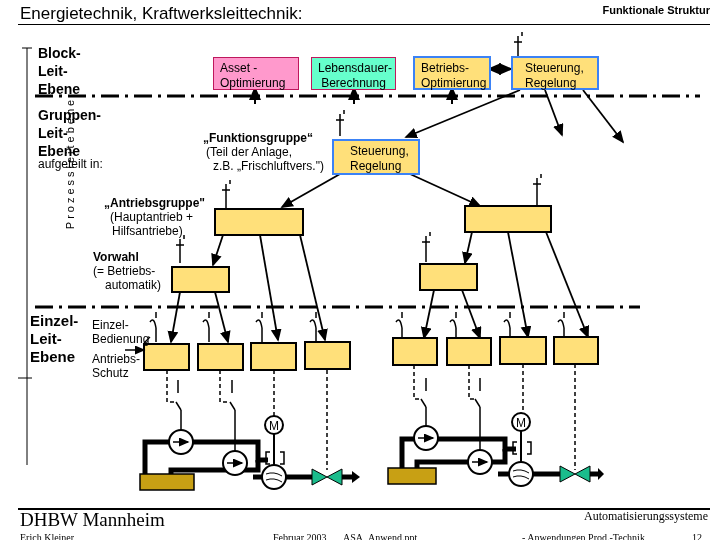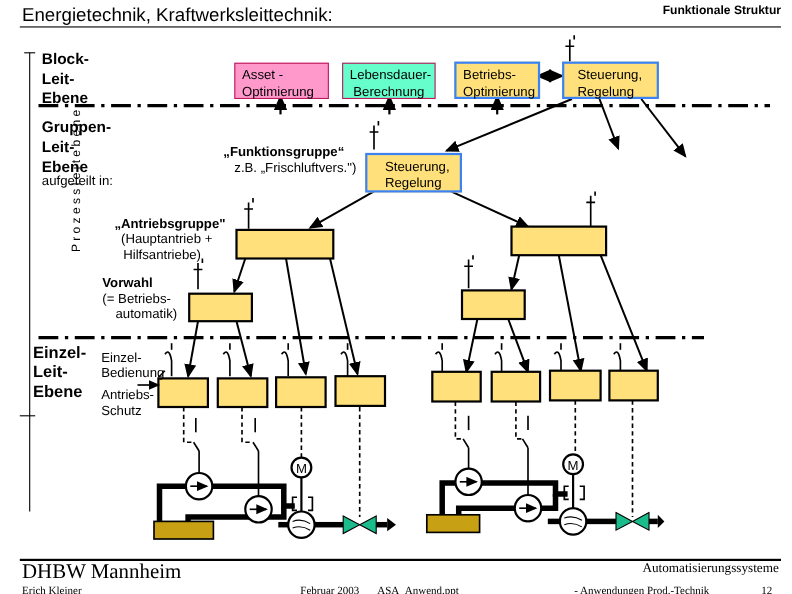--- a/index.html
+++ b/index.html
@@ -199,20 +199,21 @@
 </div>
 <div class="abs small" style="left:38px;top:157px;">aufgeteilt in:</div>
 <div class="abs lvl" style="left:30px;top:312px;font-size:15px;">
   <div>Einzel-</div>
     <div>Leit-</div>
     <div>Ebene</div>
 </div>
 
 <div class="abs small" style="left:203px;top:131px;">
   <div style="font-weight:bold;">„Funktionsgruppe“</div>
+  <div style="margin-left:3px;">(Teil der Anlage,</div>
   <div style="margin-left:10px;">z.B. „Frischluftvers.")</div>
 </div>
 <div class="abs small" style="left:104px;top:196px;">
   <div style="font-weight:bold;">„Antriebsgruppe"</div>
   <div style="margin-left:6px;">(Hauptantrieb +</div>
   <div style="margin-left:8px;">Hilfsantriebe)</div>
 </div>
 <div class="abs small" style="left:93px;top:250px;">
   <div style="font-weight:bold;">Vorwahl</div>
   <div>(= Betriebs-</div>

